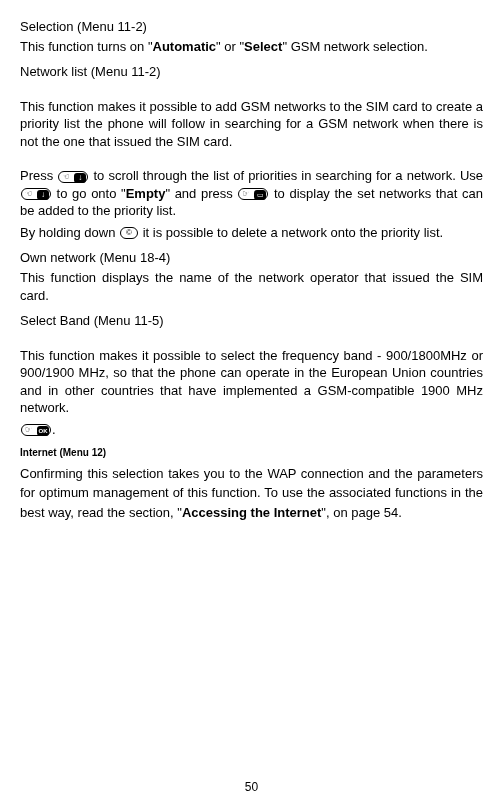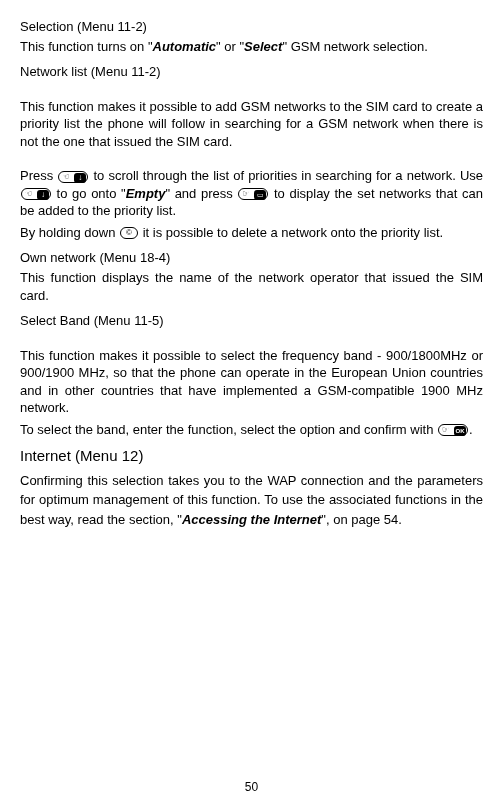--- a/index.html
+++ b/index.html
@@ -26,25 +26,24 @@
       text-align: justify;
       margin-bottom: 8px;
     }
     .para-tight {
       text-align: justify;
       margin-bottom: 4px;
       margin-top: 17px;
     }
     .bold {
       font-weight: bold;
-      font-style: italic;
     }
     .h2 {
-      font-weight: normal;
-      font-size: 15px;
+      font-weight: bold;
+      font-size: 10px;
       margin-top: 6px;
       margin-bottom: 4px;
     }
     .icon {
       display: inline-block;
       vertical-align: middle;
       width: 30px;
       height: 12px;
       border: 1.2px solid #000;
       border-radius: 7px;
@@ -122,21 +121,21 @@
 <div class="para">
   <span>By holding down </span><span class="icon-single">©</span><span> it is possible to delete a network onto the priority list.</span>
 </div>
 
 <div class="section-title">Own network (Menu 18-4)</div>
 <div class="para">This function displays the name of the network operator that issued the SIM card.</div>
 
 <div class="section-title">Select Band (Menu 11-5)</div>
 <div class="para-tight">This function makes it possible to select the frequency band  - 900/1800MHz or 900/1900 MHz, so that the phone can operate in the European Union countries and in other countries that have implemented a GSM-compatible 1900 MHz network.</div>
 <div class="para">
-  <span class="spread" style="display:inline;">To select the band, enter the function, select the option and confirm with </span><span class="icon"><span class="icon-left-glyph">☞</span><span class="icon-right-glyph txt">OK</span></span><span>.</span>
+  <span class="icon"><span class="icon-left-glyph">☞</span><span class="icon-right-glyph txt">OK</span></span><span>.</span>
 </div>
 
 <div class="h2">Internet (Menu 12)</div>
 <div class="para" style="line-height:1.5;">
   <span>Confirming this selection takes you to the WAP connection and the parameters for optimum management of this function. To use the associated functions in the best way, read the section, "</span><span class="bold">Accessing the Internet</span><span>", on page 54.</span>
 </div>
 
 <div class="pagenum">50</div>
 
 </body></html>

